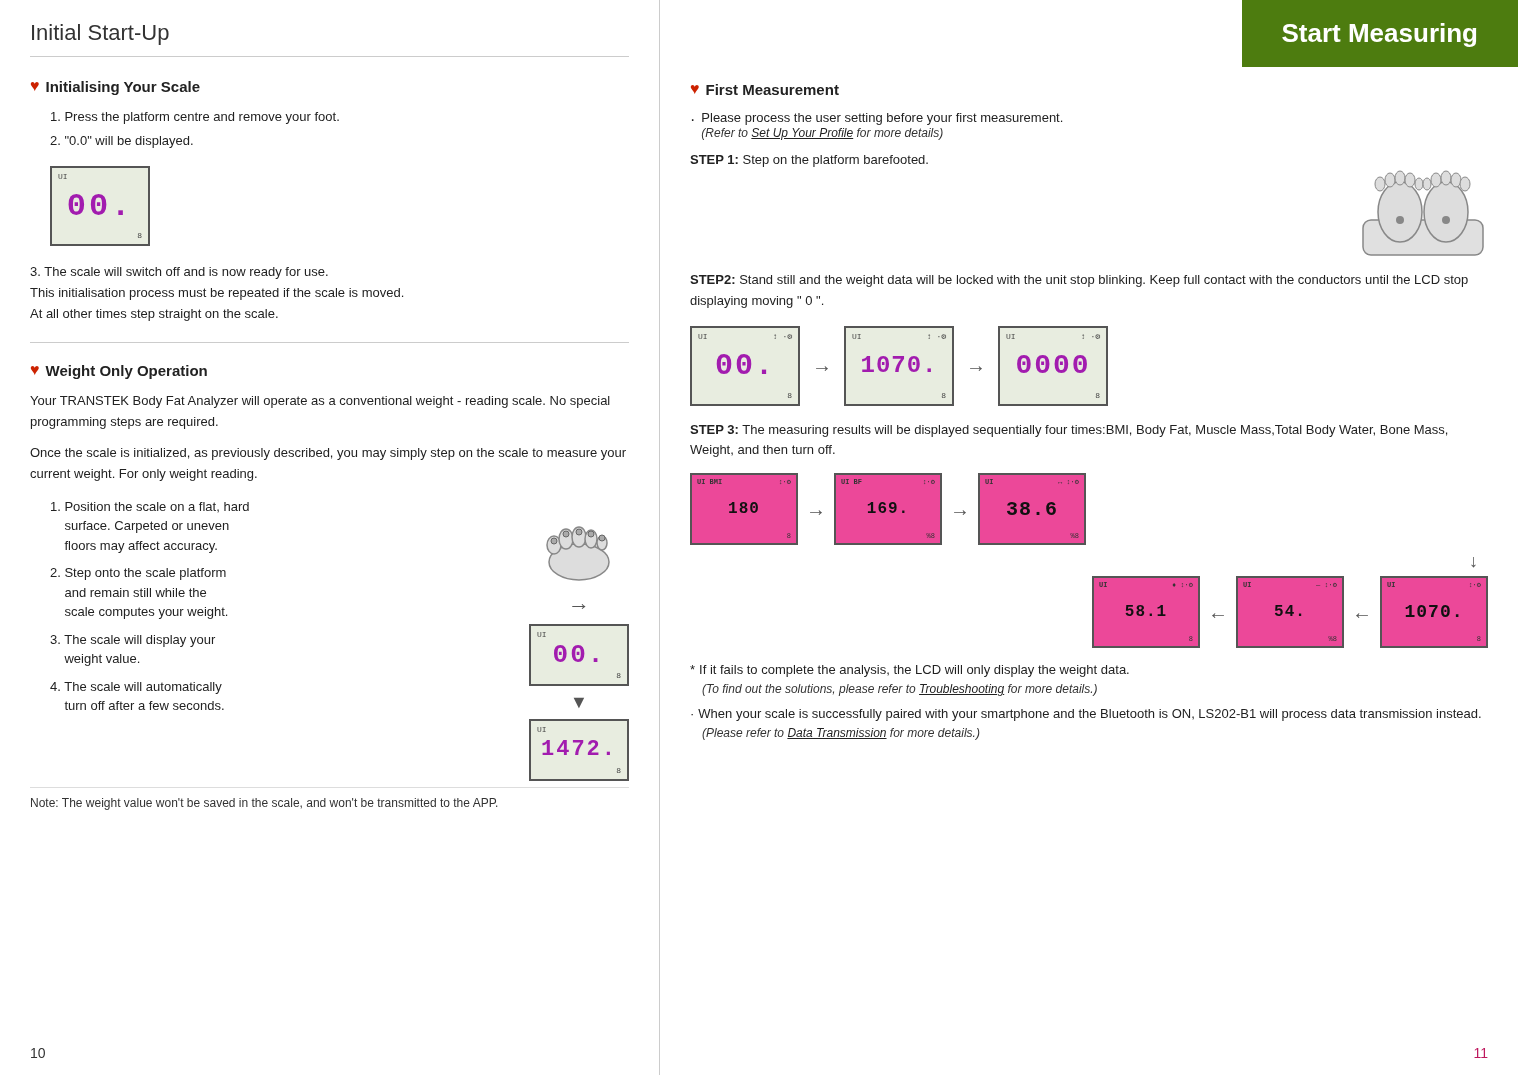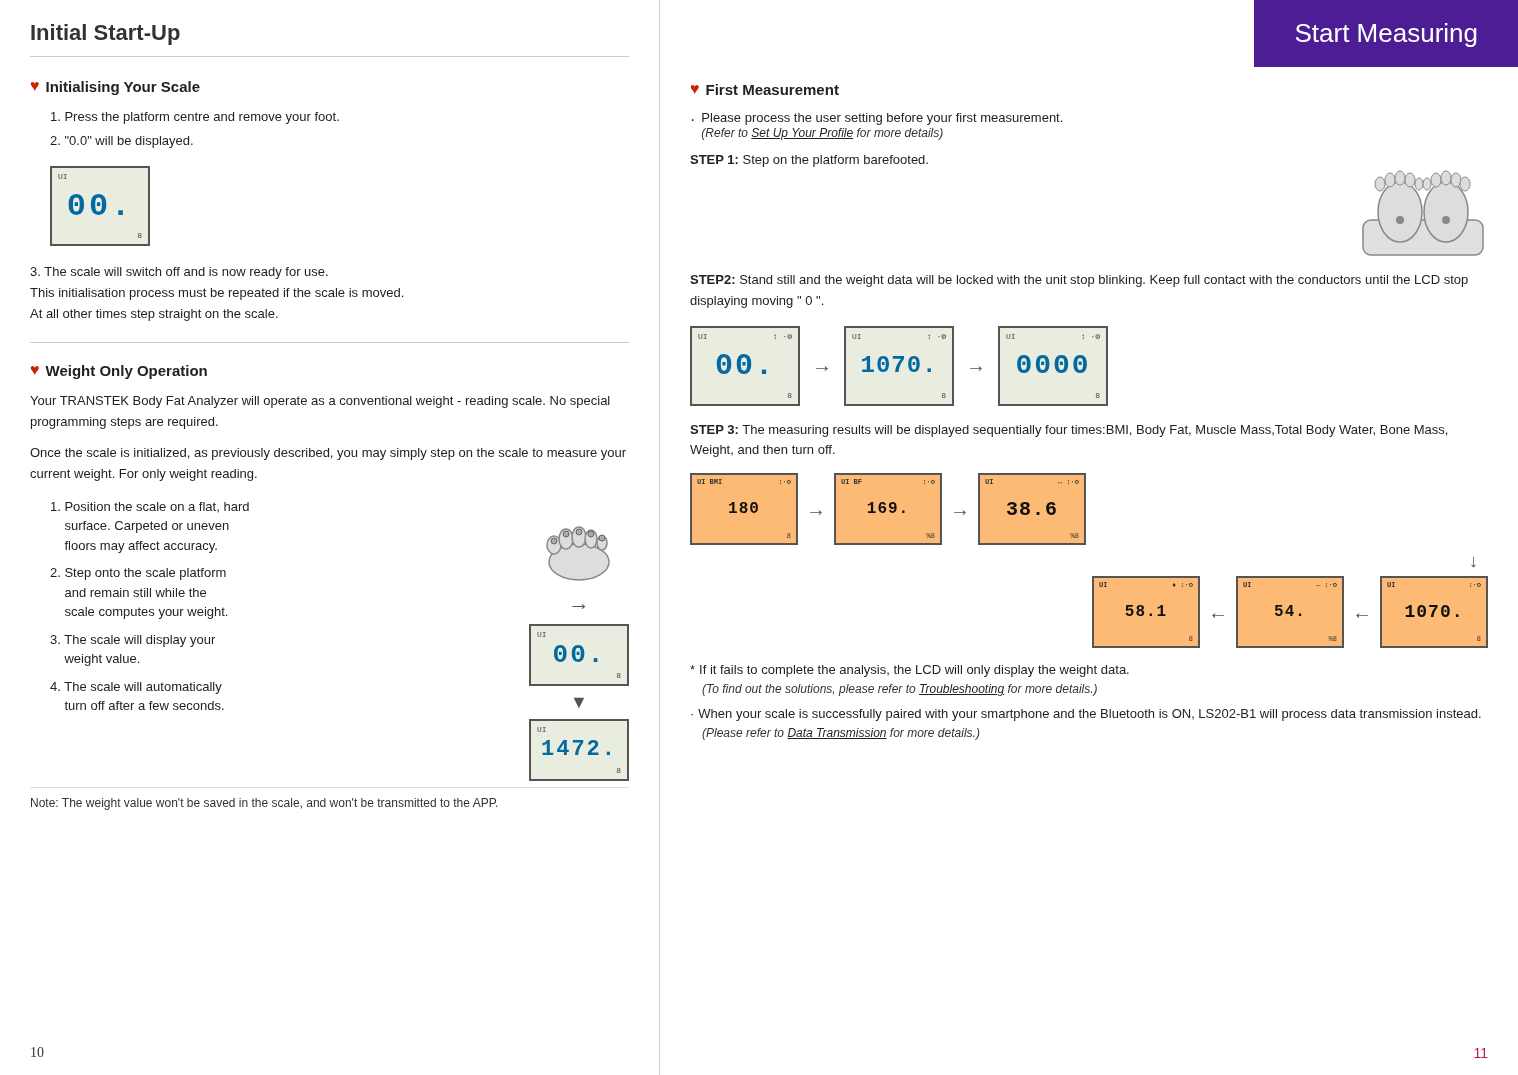--- a/index.html
+++ b/index.html
@@ -29,35 +29,35 @@
     
     .right-panel {
       flex: 1;
       padding: 20px 30px 20px 30px;
       position: relative;
     }
 
     
     .panel-header-left {
       font-size: 22px;
-      font-weight: bold;
+      font-weight: normal;
       color: #333;
       border-bottom: 1px solid #ccc;
       padding-bottom: 10px;
       margin-bottom: 20px;
     }
 
     .panel-header-right {
       position: absolute;
       top: 0;
       right: 0;
-      background: #4c1d95;
+      background: #4d7c0f;
       color: #fff;
       font-size: 26px;
-      font-weight: normal;
+      font-weight: bold;
       padding: 18px 40px;
     }
 
     
     .section-title {
       display: flex;
       align-items: center;
       font-size: 15px;
       font-weight: bold;
       margin-bottom: 12px;
@@ -116,21 +116,21 @@
       position: absolute;
       top: 4px;
       right: 6px;
       font-size: 8px;
       color: #444;
     }
 
     .lcd-box .lcd-main-text {
       font-size: 28px;
       font-weight: bold;
-      color: #0369a1;
+      color: #a21caf;
       letter-spacing: 2px;
       font-family: 'Courier New', monospace;
     }
 
     .lcd-box .lcd-bottom {
       position: absolute;
       bottom: 4px;
       right: 6px;
       font-size: 8px;
       color: #444;
@@ -155,21 +155,20 @@
       border-top: 1px solid #ddd;
     }
 
     
     .page-num-left {
       position: absolute;
       bottom: 14px;
       left: 30px;
       font-size: 14px;
       color: #333;
-      font-family: Liberation Serif, serif;
     }
 
     .page-num-right {
       position: absolute;
       bottom: 14px;
       right: 30px;
       font-size: 14px;
       color: #be185d;
     }
 
@@ -181,21 +180,21 @@
 
     
     .italic-note {
       font-style: italic;
       font-size: 12px;
       color: #333;
     }
 
     .lcd-box-sm {
       border: 2px solid #555;
-      background: #fdba74;
+      background: #ec4899;
       width: 108px;
       height: 72px;
       display: flex;
       flex-direction: column;
       align-items: center;
       justify-content: center;
       position: relative;
       font-family: 'Courier New', monospace;
     }
 

